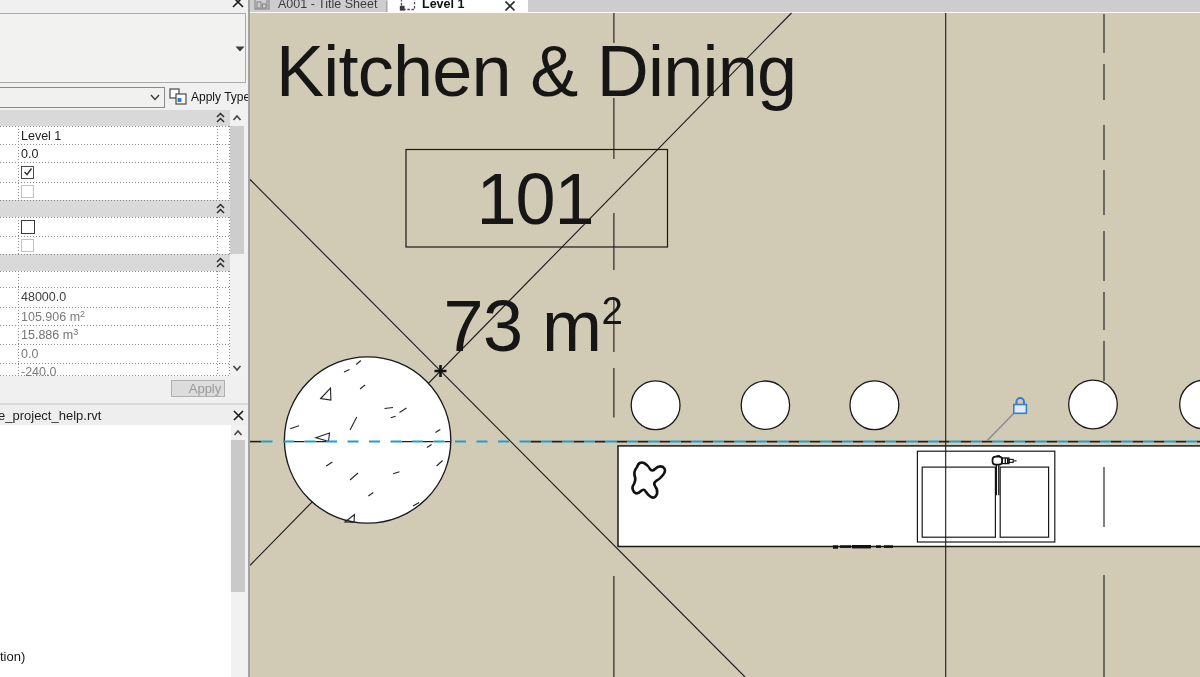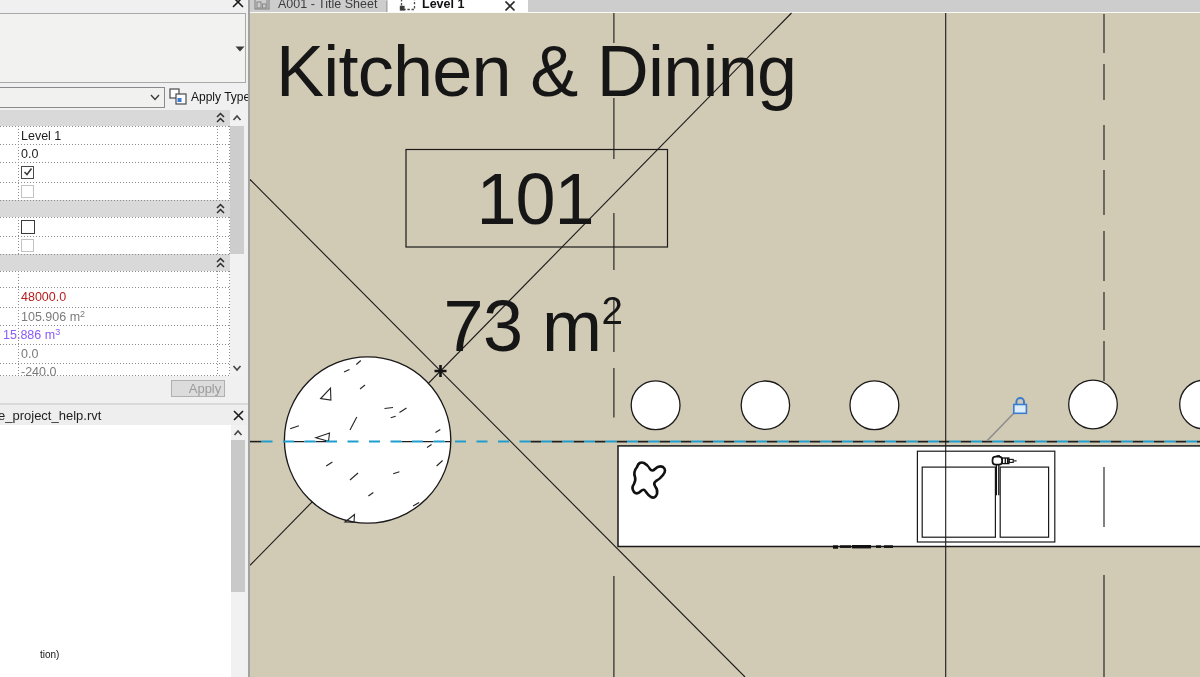--- a/index.html
+++ b/index.html
@@ -87,25 +87,25 @@
 <svg class="abs" style="left:23px;top:167px;" width="10" height="10" viewBox="0 0 10 10">
   <path d="M1.5 5 L4 7.5 L8.5 1.5" stroke="#3a3a3a" stroke-width="1.5" fill="none"></path>
 </svg>
 
 <div class="abs" style="left:21px;top:184.5px;width:13px;height:13px;border:1.2px solid #c3c3c3;background:#fff;box-sizing:border-box;"></div>
 
 <div class="abs" style="left:21px;top:220px;width:14px;height:14px;border:1.6px solid #3a3a3a;background:#fff;box-sizing:border-box;"></div>
 
 <div class="abs" style="left:21px;top:238.5px;width:13px;height:13px;border:1.2px solid #c3c3c3;background:#fff;box-sizing:border-box;"></div>
 
-<div class="abs" style="left:21px;top:290px;font-size:12.5px;color:#b91c1c;">48000.0</div>
+<div class="abs" style="left:21px;top:290px;font-size:12.5px;color:#404040;">48000.0</div>
 
 <div class="abs" style="left:21px;top:309px;font-size:12.5px;color:#7b7b7b;">105.906 m<span style="font-size:9px;vertical-align:4px;">2</span></div>
 
-<div class="abs" style="left:3px;top:327px;font-size:12.5px;color:#8b5cf6;">15.886 m<span style="font-size:9px;vertical-align:4px;">3</span></div>
+<div class="abs" style="left:21px;top:327px;font-size:12.5px;color:#737373;">15.886 m<span style="font-size:9px;vertical-align:4px;">3</span></div>
 
 <div class="abs" style="left:21px;top:346.5px;font-size:12.5px;color:#7b7b7b;">0.0</div>
 
 <div class="abs" style="left:21px;top:364.5px;font-size:12.5px;color:#7b7b7b;">-240.0</div>
 
 <div class="abs" style="left:230px;top:109.5px;width:14px;height:266px;background:#f1f1f1;"></div>
 
 <div class="abs" style="left:230px;top:126px;width:14px;height:128px;background:#cdcdcd;"></div>
 
 <svg class="abs" style="left:232px;top:114px;" width="10" height="8" viewBox="0 0 10 8">
@@ -131,21 +131,21 @@
 <div class="abs" style="left:0;top:425px;width:232px;height:252px;background:#ffffff;"></div>
 
 <div class="abs" style="left:231px;top:425px;width:14px;height:252px;background:#f1f1f1;"></div>
 
 <div class="abs" style="left:231px;top:440px;width:14px;height:152px;background:#c9c9c9;"></div>
 
 <svg class="abs" style="left:233px;top:429px;" width="10" height="8" viewBox="0 0 10 8">
   <path d="M1.5 6 L5 2 L8.5 6" stroke="#454545" stroke-width="1.6" fill="none"></path>
 </svg>
 
-<div class="abs" style="left:0;top:649px;font-size:10px;color:#141414;margin-left:40px;">tion)</div>
+<div class="abs" style="left:0;top:649px;font-size:13px;color:#141414;">tion)</div>
 
 <div class="abs" style="left:248px;top:0;width:2px;height:677px;background:#a2a2a2;"></div>
 
 <div class="abs" style="left:250px;top:0;width:950px;height:12px;background:#cdcdcd;"></div>
 
 <svg class="abs" style="left:254px;top:0px;" width="16" height="10" viewBox="0 0 16 10">
   <rect x="1" y="-2" width="14" height="11" fill="none" stroke="#8a8a8a" stroke-width="1.2"></rect>
   <rect x="3" y="2" width="4" height="6" fill="none" stroke="#8a8a8a" stroke-width="1.1"></rect>
   <rect x="8.5" y="4" width="3.5" height="4" fill="none" stroke="#8a8a8a" stroke-width="1.1"></rect>
   <path d="M13 0 V8" stroke="#8a8a8a" stroke-width="1.1"></path>

